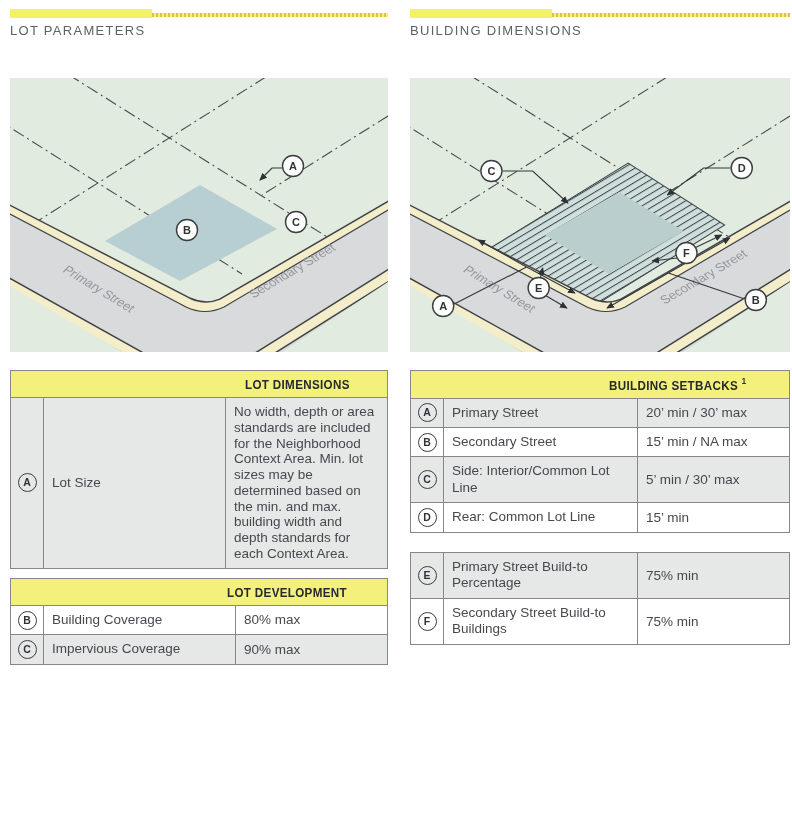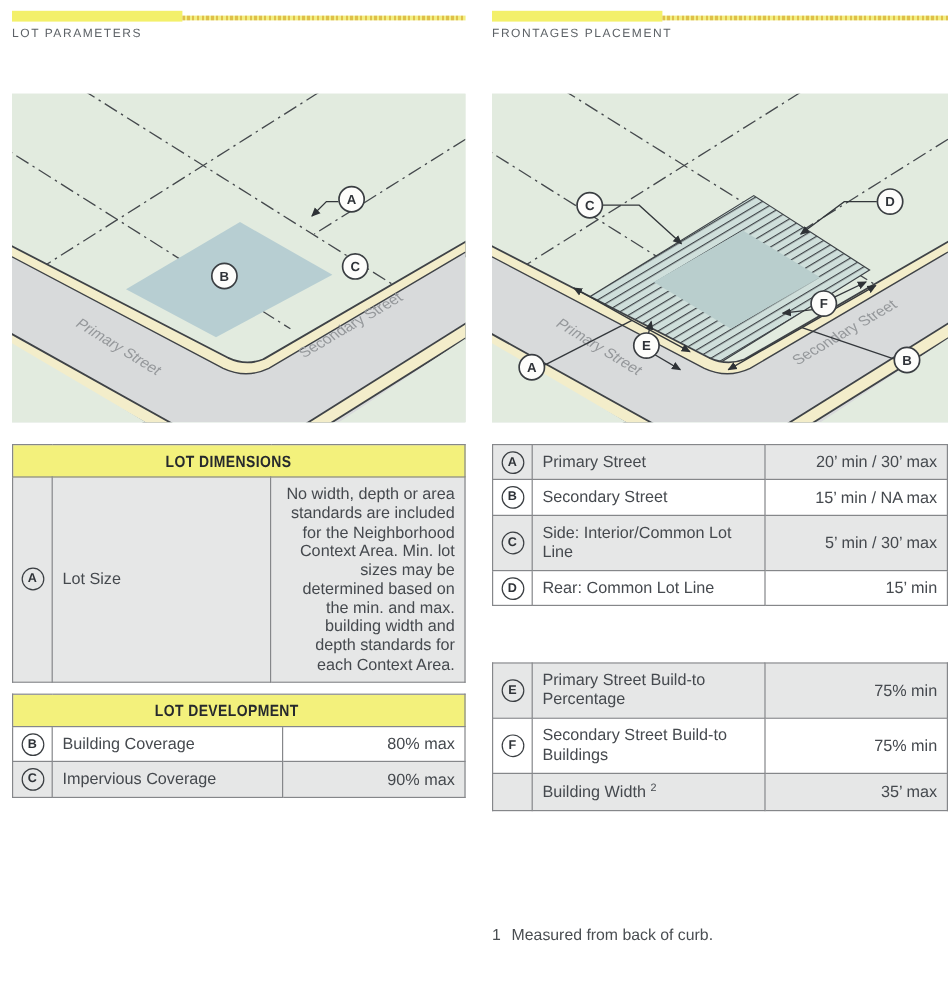--- a/index.html
+++ b/index.html
@@ -8,35 +8,35 @@
   .col{position:absolute;top:8px;}
   .col-left{left:10px;width:378px;}
   .col-right{left:410px;width:380px;}
   .block{position:absolute;left:0;right:0;}
 
   
   .rule{top:0;display:flex;align-items:flex-end;height:10px;}
   .rule-solid{width:142px;height:9px;background:#f3f06a;}
   .rule-dot{flex:1;height:4px;margin-bottom:1px;
             background:repeating-linear-gradient(90deg,#dfc04a 0 2px,#f3ef82 2px 4px);}
-  .sec-title{top:15px;font-size:10px;letter-spacing:1.3px;color:#5d6267;font-weight:400;}
+  .sec-title{top:15px;font-size:13px;letter-spacing:1.3px;color:#5d6267;font-weight:400;}
 
   .diagram{top:70px;height:274px;background:#e2ebdf;overflow:hidden;}
   .diagram svg{display:block;}
 
   
   table.ptable{border-collapse:collapse;width:100%;table-layout:fixed;font-size:13.5px;color:#45494e;}
   table.ptable th,table.ptable td{border:1px solid #85878a;}
-  th.tblhead{background:#f3f17c;text-align:center;padding:5px 6px;height:16px;}
+  th.tblhead{background:#f3f17c;text-align:right;padding:5px 20px;height:16px;}
   .hcond{display:inline-block;transform:scaleX(.86);transform-origin:0 60%;white-space:nowrap;
          font-weight:bold;font-size:13.5px;letter-spacing:.4px;color:#26292d;}
   .hcond sup{font-size:9px;font-weight:bold;}
   td.cell-m{text-align:center;vertical-align:middle;padding:2px;}
   td.cell-l{padding:6px 8px;vertical-align:middle;line-height:1.22;}
-  td.cell-v{padding:6px 8px;text-align:right;vertical-align:middle;line-height:1.17;}
+  td.cell-v{padding:6px 8px;vertical-align:middle;line-height:1.17;}
   tr.gray td{background:#e6e7e7;}
   tr.white td{background:#ffffff;}
   .mk{display:inline-block;width:17px;height:17px;border:1.4px solid #3a3e42;border-radius:50%;
       font-size:10.5px;font-weight:bold;line-height:17px;text-align:center;color:#2f3338;background:transparent;}
   sup.lblsup{font-size:9px;}
 
   .t-dims{top:362px;}
   .t-dev{top:570px;border-radius:25px;}
   .t-setb{top:362px;}
   .t-mass{top:544px;}
@@ -140,21 +140,21 @@
     </tr>
   </tbody>
     </table>
 </div>
 
 <div class="col col-right">
   <div class="block rule">
     <div class="rule-solid"></div>
     <div class="rule-dot"></div>
   </div>
-  <div class="block sec-title">FRONTAGES PLACEMENT</div>
+  <div class="block sec-title">BUILDING DIMENSIONS</div>
 
   <div class="block diagram">
     <svg viewBox="0 0 378 274" width="380" height="274" preserveAspectRatio="none">
       <defs>
         <marker id="ar2" viewBox="0 0 8 8" refX="7" refY="4" markerWidth="7" markerHeight="7" orient="auto">
           <path d="M0,0.5 L8,4 L0,7.5 Z" fill="#2e3236"></path>
         </marker>
         <pattern id="hat" width="6" height="6" patternUnits="userSpaceOnUse" patternTransform="rotate(-31)">
           <rect width="6" height="6" fill="#cfdfdb"></rect>
           <line x1="0" y1="0.5" x2="6" y2="0.5" stroke="#3e4347" stroke-width="1"></line>
@@ -220,20 +220,24 @@
     </svg>
   </div>
 
   <table class="ptable block t-setb">
     <colgroup>
         <col class="c-m">
         <col>
         <col class="c-v">
       </colgroup>
     <tbody>
+        <tr>
+          <th class="tblhead" colspan="3">
+      <span class="hcond"><span>BUILDING SETBACKS</span>&nbsp;<sup>1</sup></span></th>
+        </tr>
     <tr class="gray">
       <td class="cell-m"><span class="mk">A</span></td>
       <td class="cell-l">Primary Street</td>
       <td class="cell-v">20’ min / 30’ max</td>
     </tr>
     <tr class="white">
       <td class="cell-m"><span class="mk">B</span></td>
       <td class="cell-l">Secondary Street</td>
       <td class="cell-v">15’ min / NA max</td>
     </tr>
@@ -260,24 +264,18 @@
     <tr class="gray">
       <td class="cell-m"><span class="mk">E</span></td>
       <td class="cell-l">Primary Street Build-to Percentage</td>
       <td class="cell-v">75% min</td>
     </tr>
     <tr class="white">
       <td class="cell-m"><span class="mk">F</span></td>
       <td class="cell-l">Secondary Street Build-to Buildings</td>
       <td class="cell-v">75% min</td>
     </tr>
-    <tr class="gray">
-      <td class="cell-m"></td>
-      <td class="cell-l"><span>Building Width</span>&nbsp;<sup class="lblsup">2</sup></td>
-      <td class="cell-v">35’ max</td>
-    </tr>
   </tbody>
     </table>
 
   <div class="block footnotes">
-    <p class="footnote"><span class="fn-num">1</span><span>Measured from back of curb.</span></p>
   </div>
 </div>
 
 </body></html>

